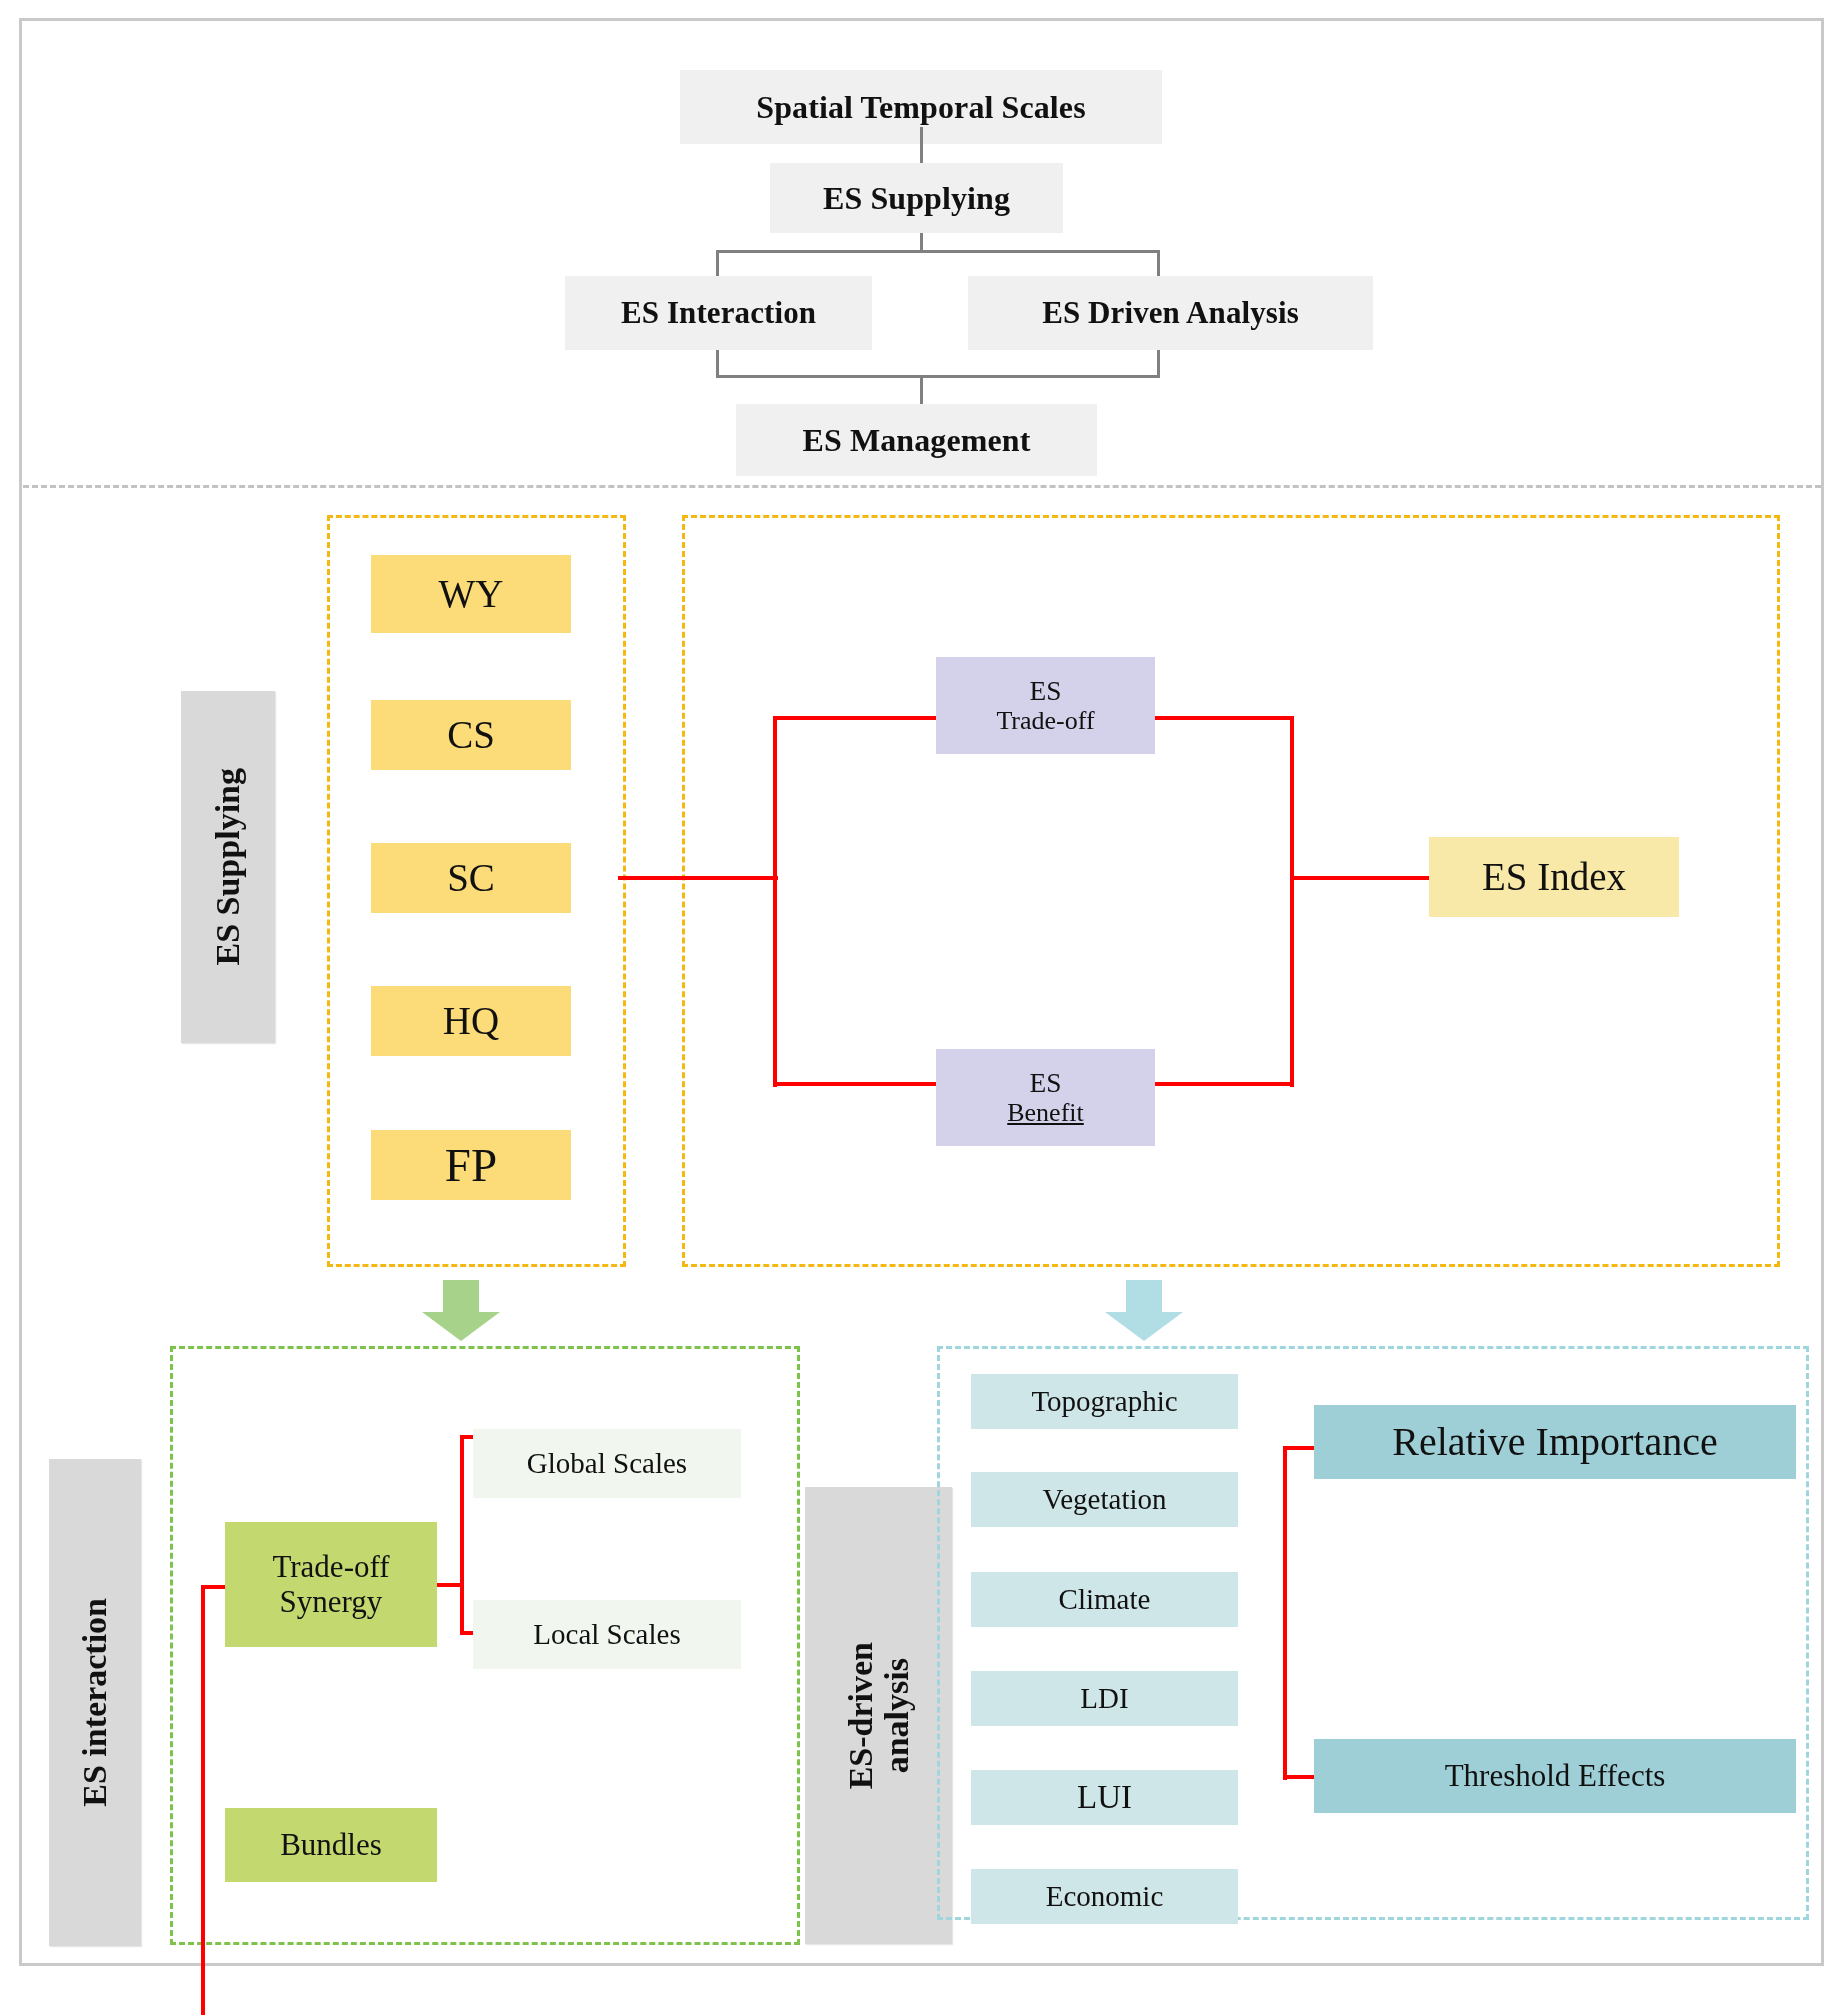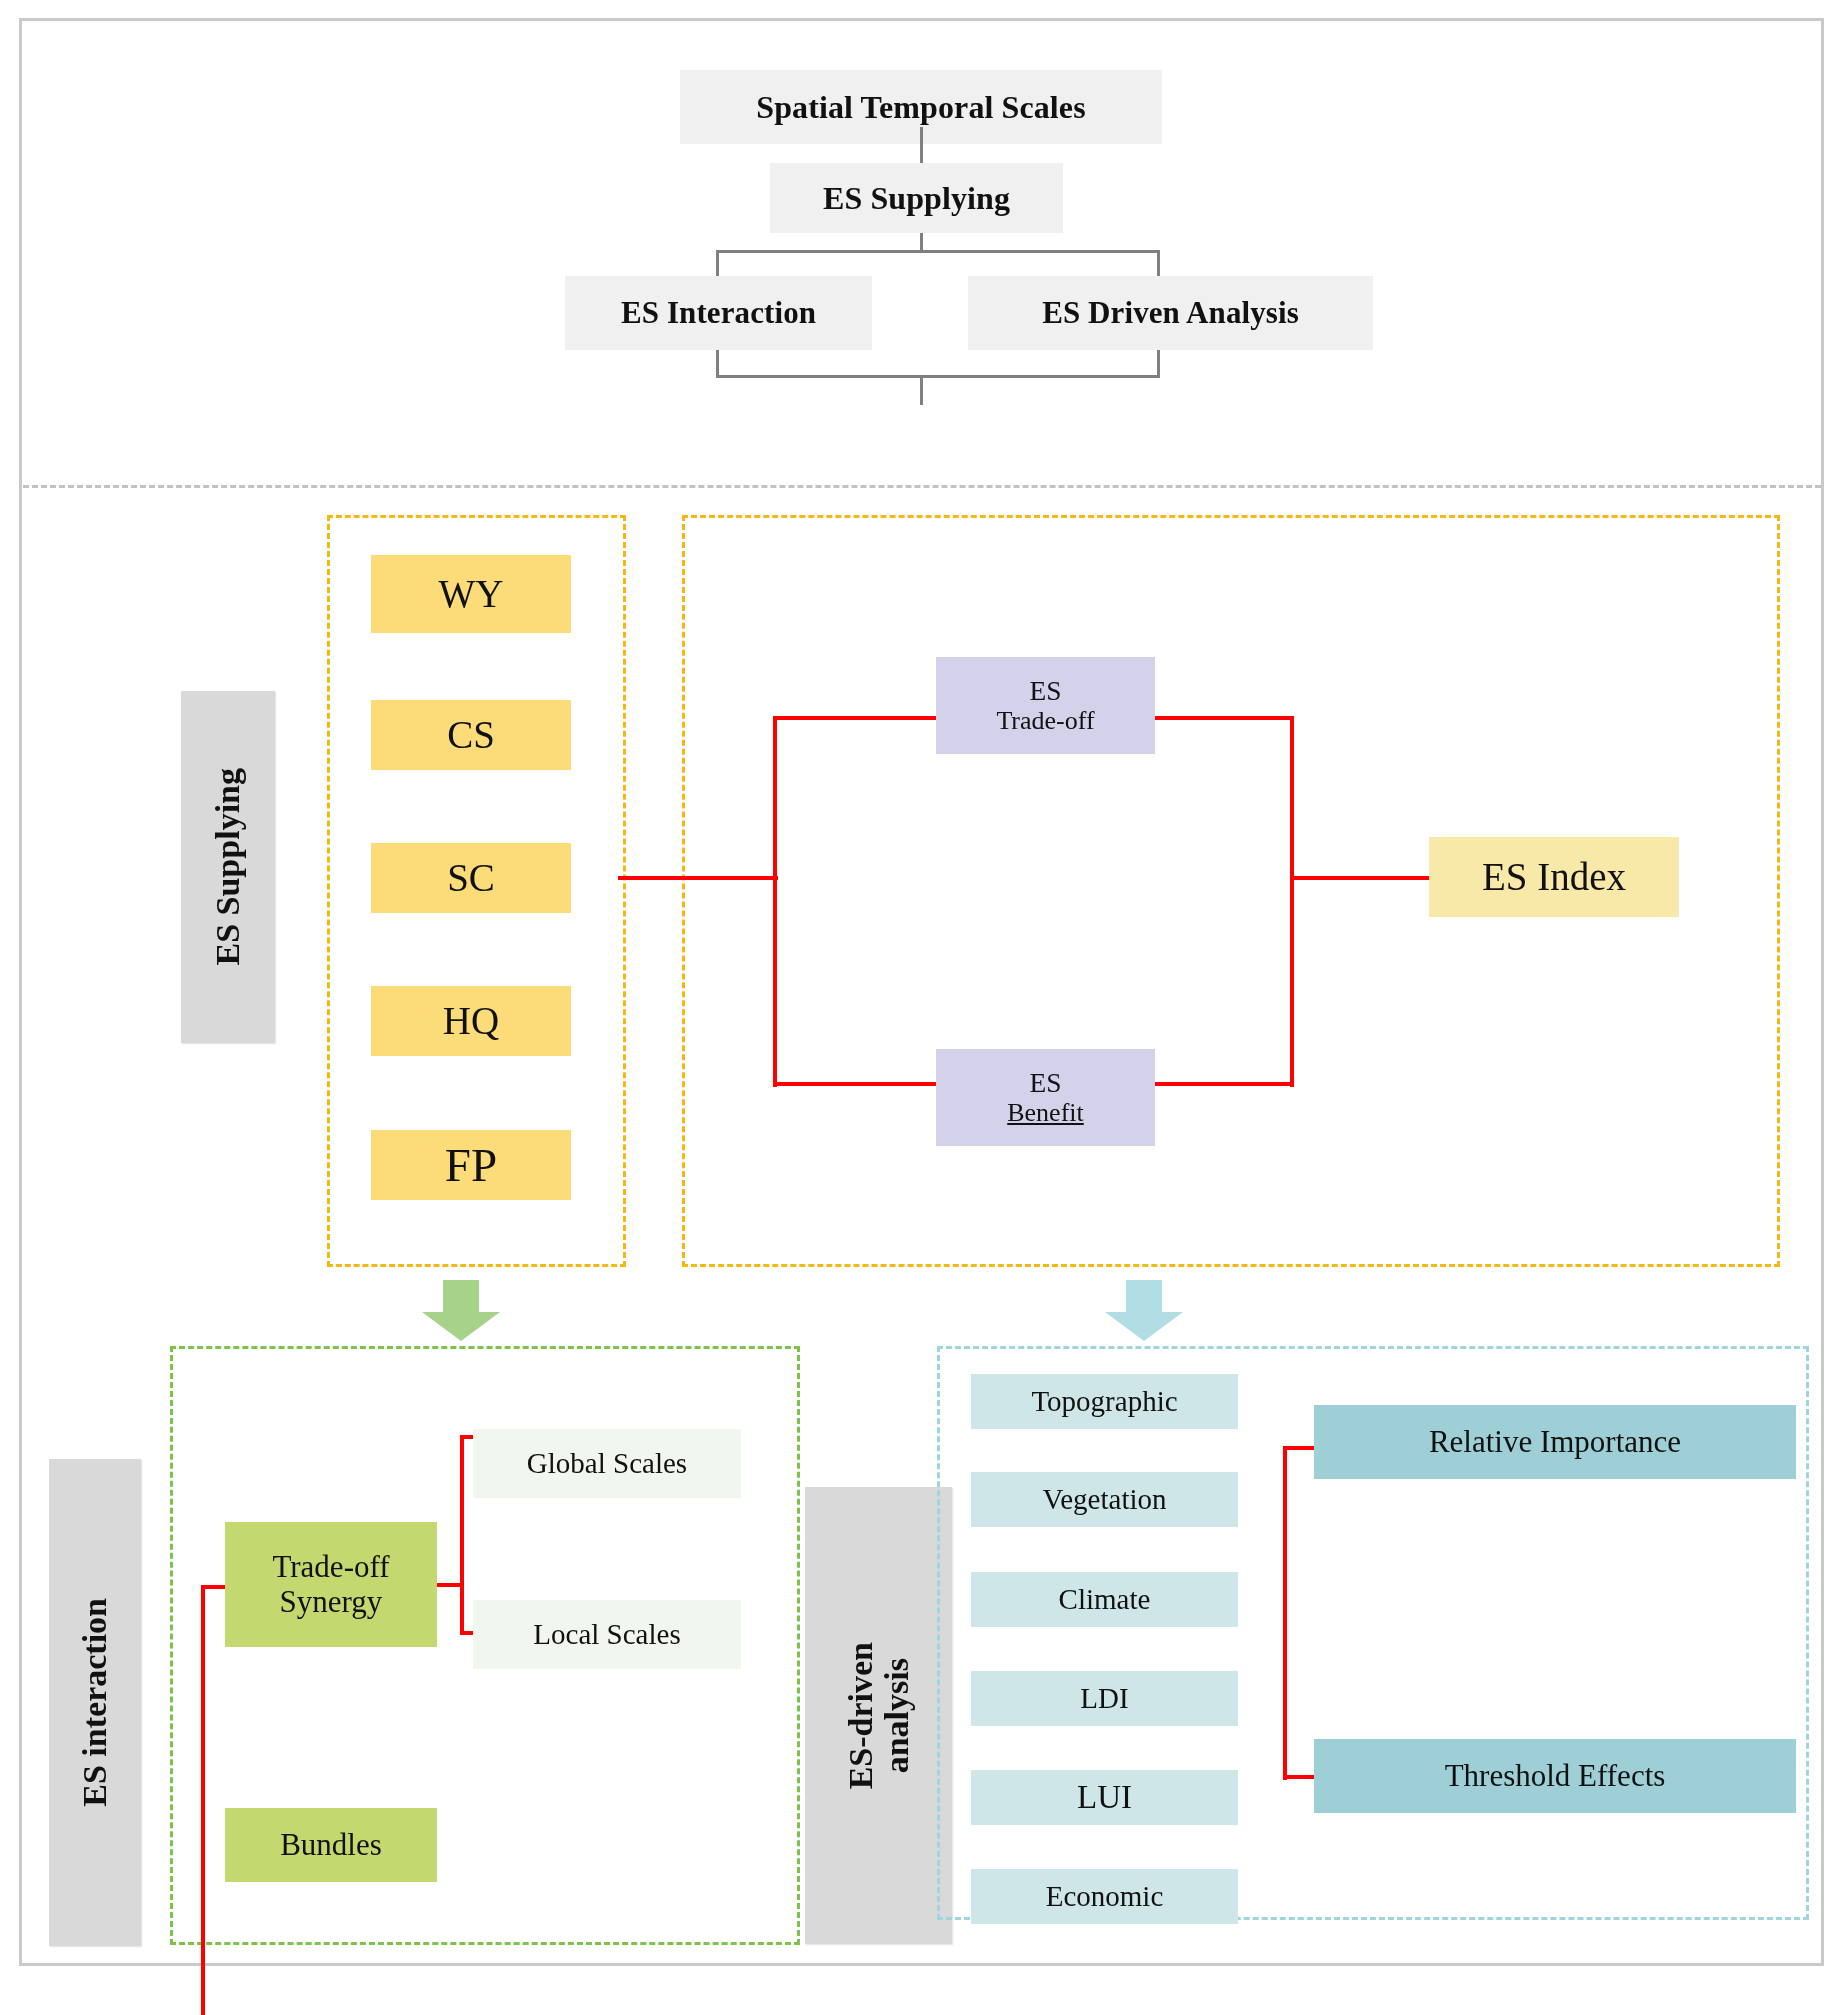--- a/index.html
+++ b/index.html
@@ -89,20 +89,23 @@
   </div>
   <div class="gbox" style="left:968px;top:276px;width:405px;height:74px;font-size:31px;">
     <span>ES Driven  Analysis</span>
   </div>
 
   <div class="conn" style="left:716px;top:350px;width:3.1px;height:28px;"></div>
   <div class="conn" style="left:1157px;top:350px;width:3.1px;height:28px;"></div>
   <div class="conn" style="left:716px;top:375px;width:444px;height:3.1px;"></div>
   <div class="conn" style="left:920px;top:375px;width:3.1px;height:30px;"></div>
 
+  <div class="gbox" style="left:736px;top:404px;width:361px;height:72px;font-size:32px;">
+    <span>ES Management</span>
+  </div>
 
   <div class="side-label" style="left:181px;top:691px;width:94px;height:352px;">
     <span style="font-size:34px;">ES Supplying</span>
   </div>
 
   <div class="dash-yellow" style="left:327px;top:515px;width:299px;height:752px;"></div>
 
   <div class="box box-yellow" style="left:371px;top:555px;width:200px;height:78px;font-size:39px;">
     <span>WY</span>
   </div>
@@ -210,21 +213,21 @@
     <span>LUI</span>
   </div>
   <div class="box box-lightblue" style="left:971px;top:1869px;width:267px;height:55px;font-size:29px;">
     <span>Economic</span>
   </div>
 
   <div class="red" style="left: 1283px; width: 4.4px; top: 1446px; height: 334px;"></div>
   <div class="red" style="left:1283px;top:1446px;width:36px;height:4.4px;"></div>
   <div class="red" style="left:1283px;top:1775px;width:36px;height:4.4px;"></div>
 
-  <div class="box box-teal" style="left:1314px;top:1405px;width:482px;height:74px;font-size:31px;">
+  <div class="box box-teal" style="left:1314px;top:1405px;width:482px;height:74px;font-size:40px;">
     <span>Relative Importance</span>
   </div>
   <div class="box box-teal" style="left:1314px;top:1739px;width:482px;height:74px;font-size:31px;">
     <span>Threshold Effects</span>
   </div>
 
 </div>
 
 
 </body></html>

